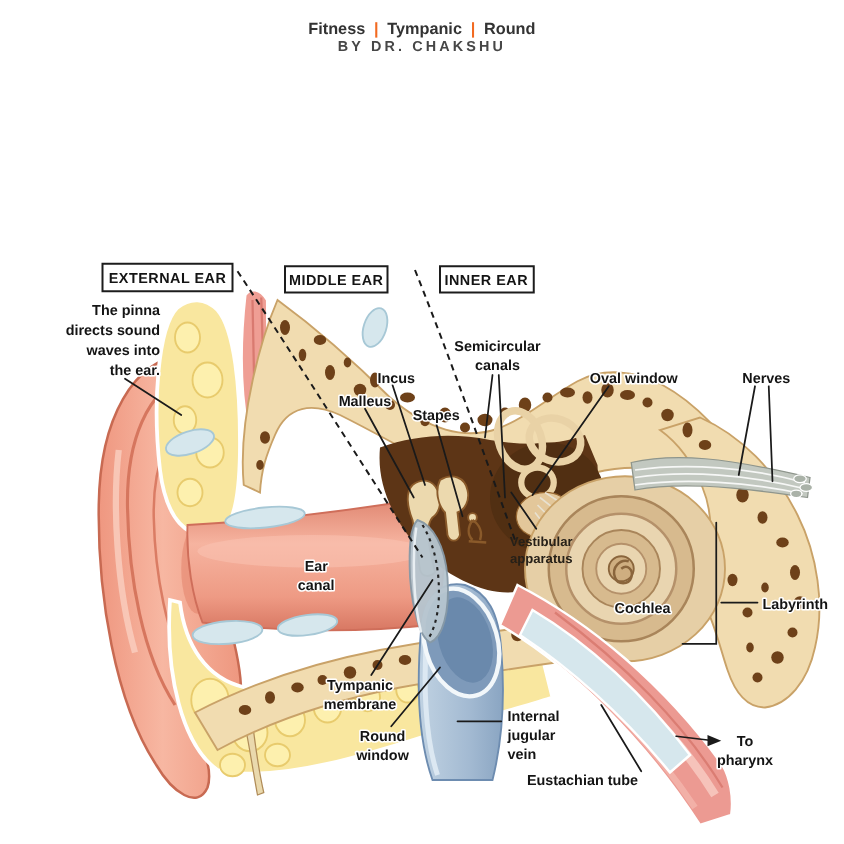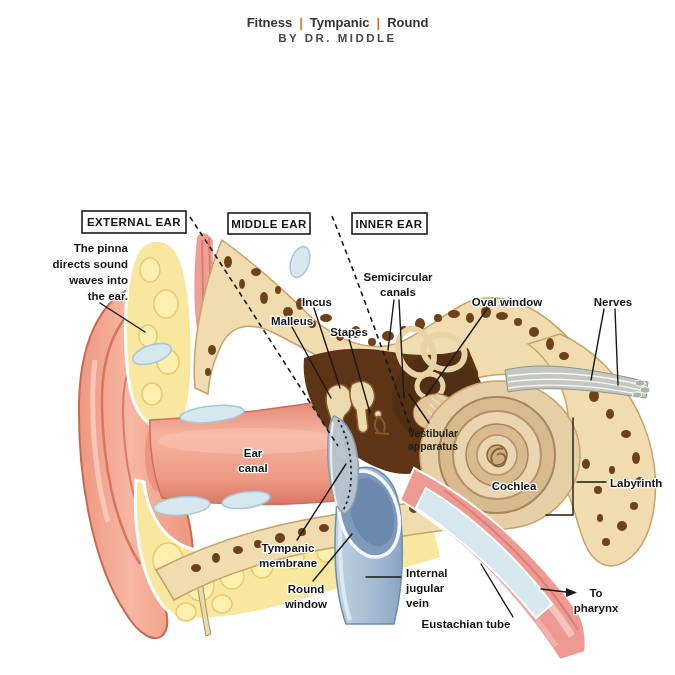--- a/index.html
+++ b/index.html
@@ -18,21 +18,21 @@
   .ldr{stroke:#1a1a1a;stroke-width:1.4;fill:none;stroke-linecap:round;}
   .dsh{stroke:#1a1a1a;stroke-width:1.6;fill:none;stroke-dasharray:5 4;}
 </style>
 </head>
 <body>
 
 <div class="page">
 
   <div class="hdr">
     <div class="tagline"><span>Fitness</span><span class="sep">|</span><span>Tympanic</span><span class="sep">|</span><span>Round</span></div>
-    <div class="byline">BY DR. MIDDLE</div>
+    <div class="byline">BY DR. CHAKSHU</div>
   </div>
 
   <svg width="675" height="675" viewBox="0 0 675 675" style="position:absolute;top:0;left:0;">
     <defs>
       <linearGradient id="skinG" x1="0" y1="0" x2="1" y2="0">
         <stop offset="0" stop-color="#ef9780"></stop>
           <stop offset="0.45" stop-color="#f7b7a2"></stop>
           <stop offset="1" stop-color="#ee977f"></stop>
       </linearGradient>
       <linearGradient id="canG" x1="0" y1="0" x2="0" y2="1">

